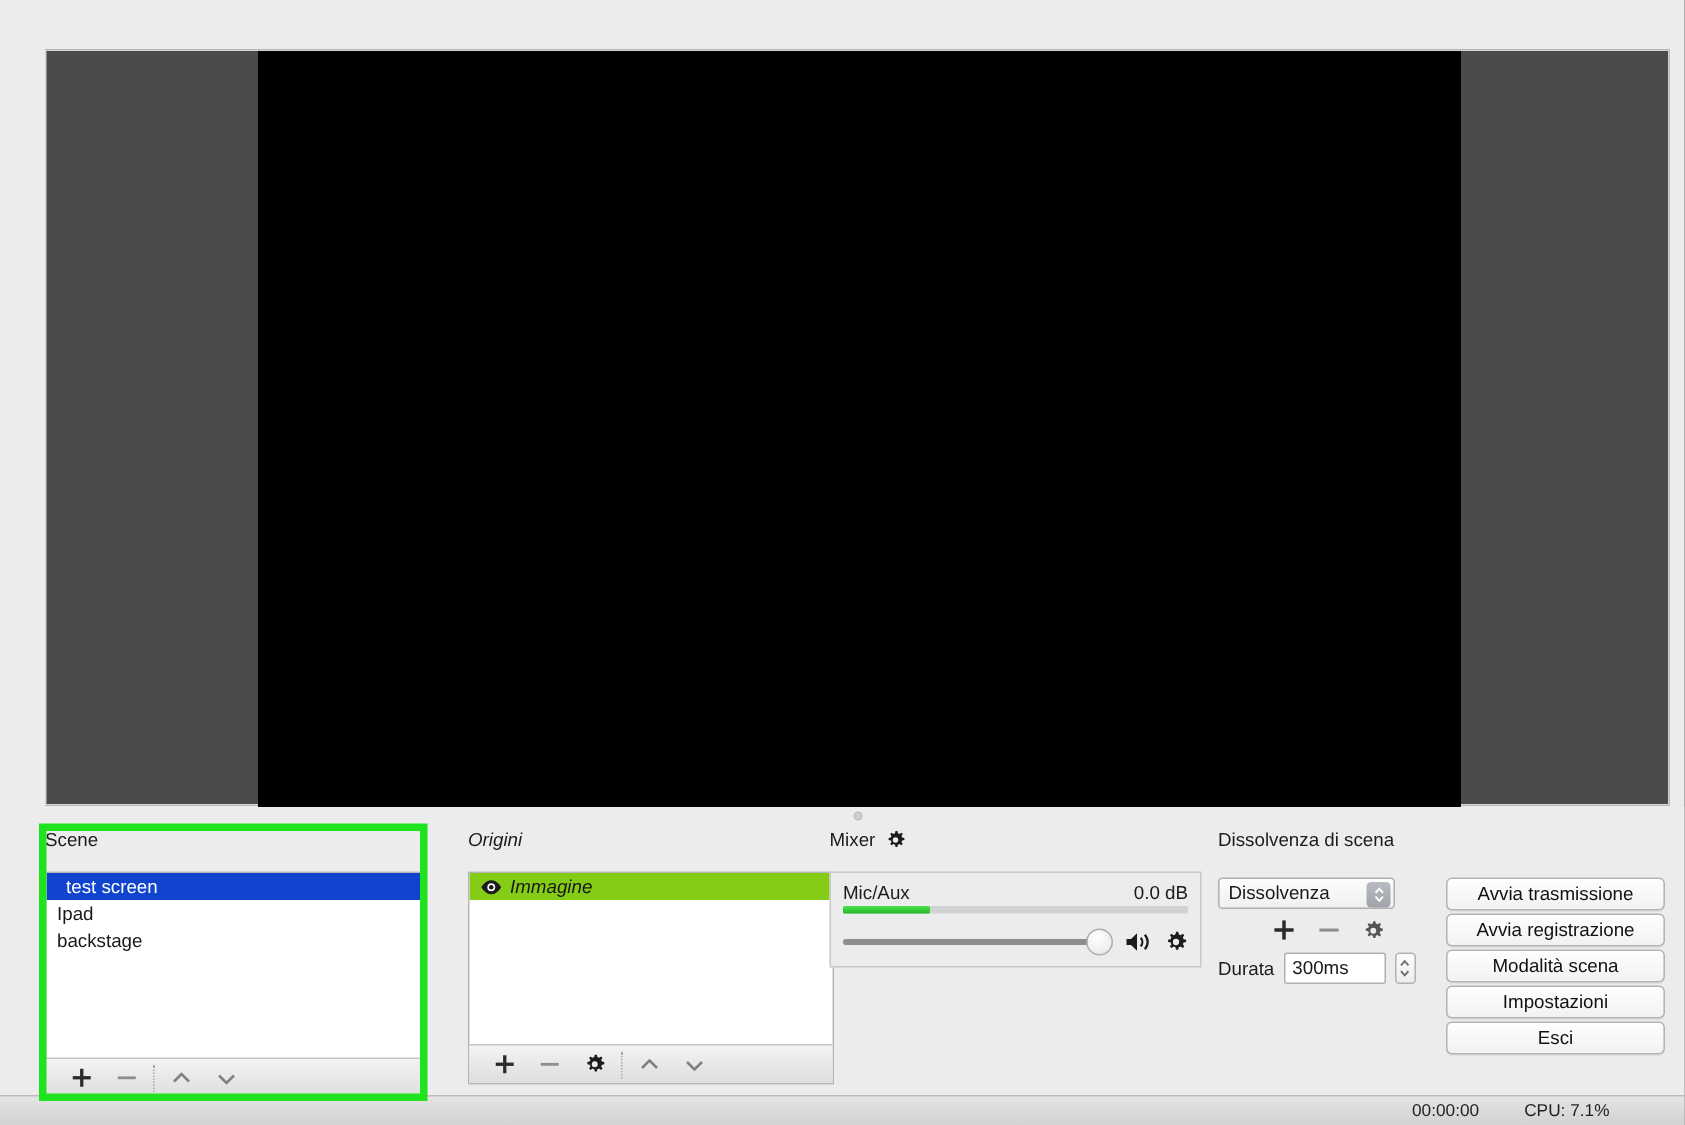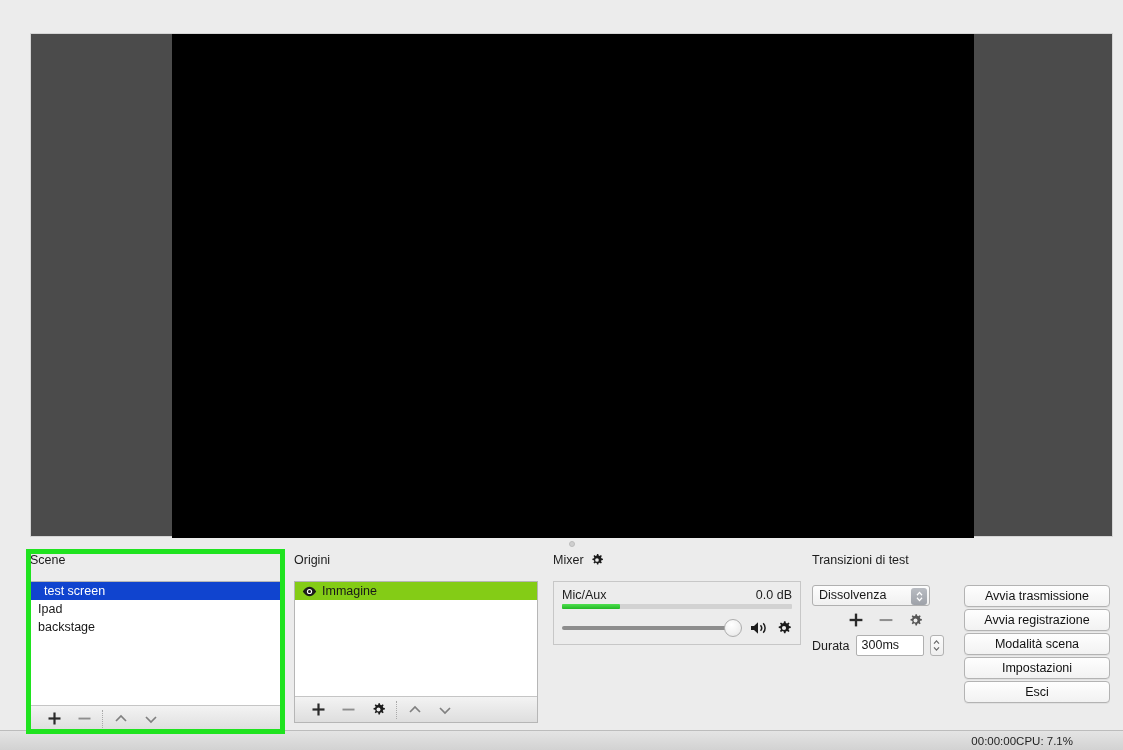--- a/index.html
+++ b/index.html
@@ -285,21 +285,21 @@
     width: 1123px; height: 20px;
     background: linear-gradient(#e4e4e4, #d2d2d2);
     border-top: 1px solid #bcbcbc;
     font-size: 11.5px;
     color: #1f1f1f;
   }
   .status-items {
     position: absolute;
     right: 0; top: 0;
     height: 20px;
-    display: flex; align-items: center; 
+    display: flex; align-items: center; gap: 30px;
     padding-right: 50px;
   }
 
   .ico { display: inline-block; line-height: 0; }
 </style>
 </head>
 <body>
 
 <div id="app">
 
@@ -359,21 +359,21 @@
             <span class="ico">
               <svg width="16" height="16" viewBox="0 0 16 16">
                   <polyline points="3,6 8,11 13,6" fill="none" stroke="#808080" stroke-width="1.7"></polyline>
                 </svg>
             </span>
           </div>
         </div>
       </div>
     </div>
 
-    <div class="dock" style="left:294px; width:244px;">
+    <div class="dock" style="left:312px; width:244px;font-style:italic;">
       <div class="dock-title">
         <span>Origini</span>
       </div>
       <div class="listbox" style="height:142px; margin-top:10px;">
         <div class="list-items">
           <div class="list-row shaded" style="display:flex;align-items:center;gap:5px;">
             <span class="ico">
               <svg width="15" height="11" viewBox="0 0 15 11">
                 <path d="M7.5 0.8 C3.4 0.8 0.9 5.5 0.9 5.5 C0.9 5.5 3.4 10.2 7.5 10.2 C11.6 10.2 14.1 5.5 14.1 5.5 C14.1 5.5 11.6 0.8 7.5 0.8 Z" fill="#1c1c1c"></path>
                 <circle cx="7.5" cy="5.5" r="2.6" fill="#ffffff"></circle>
@@ -463,21 +463,21 @@
                 <circle cx="8" cy="8" r="2.1" fill="#ececec"></circle>
               </svg>
             </span>
           </div>
         </div>
       </div>
     </div>
 
     <div class="dock" style="left:812px; width:305px;">
       <div class="dock-title">
-        <span>Transizioni di test</span>
+        <span>Dissolvenza di scena</span>
       </div>
 
       <div style="position:relative; margin-top:14px; height:120px;">
 
         <div class="select-combo">
           <span>Dissolvenza</span>
           <span class="combo-stepper">
             <svg width="9" height="13" viewBox="0 0 9 13">
               <polyline points="2,5.2 4.5,2.4 7,5.2" fill="none" stroke="#ffffff" stroke-width="1.3"></polyline>
               <polyline points="2,7.8 4.5,10.6 7,7.8" fill="none" stroke="#ffffff" stroke-width="1.3"></polyline>

